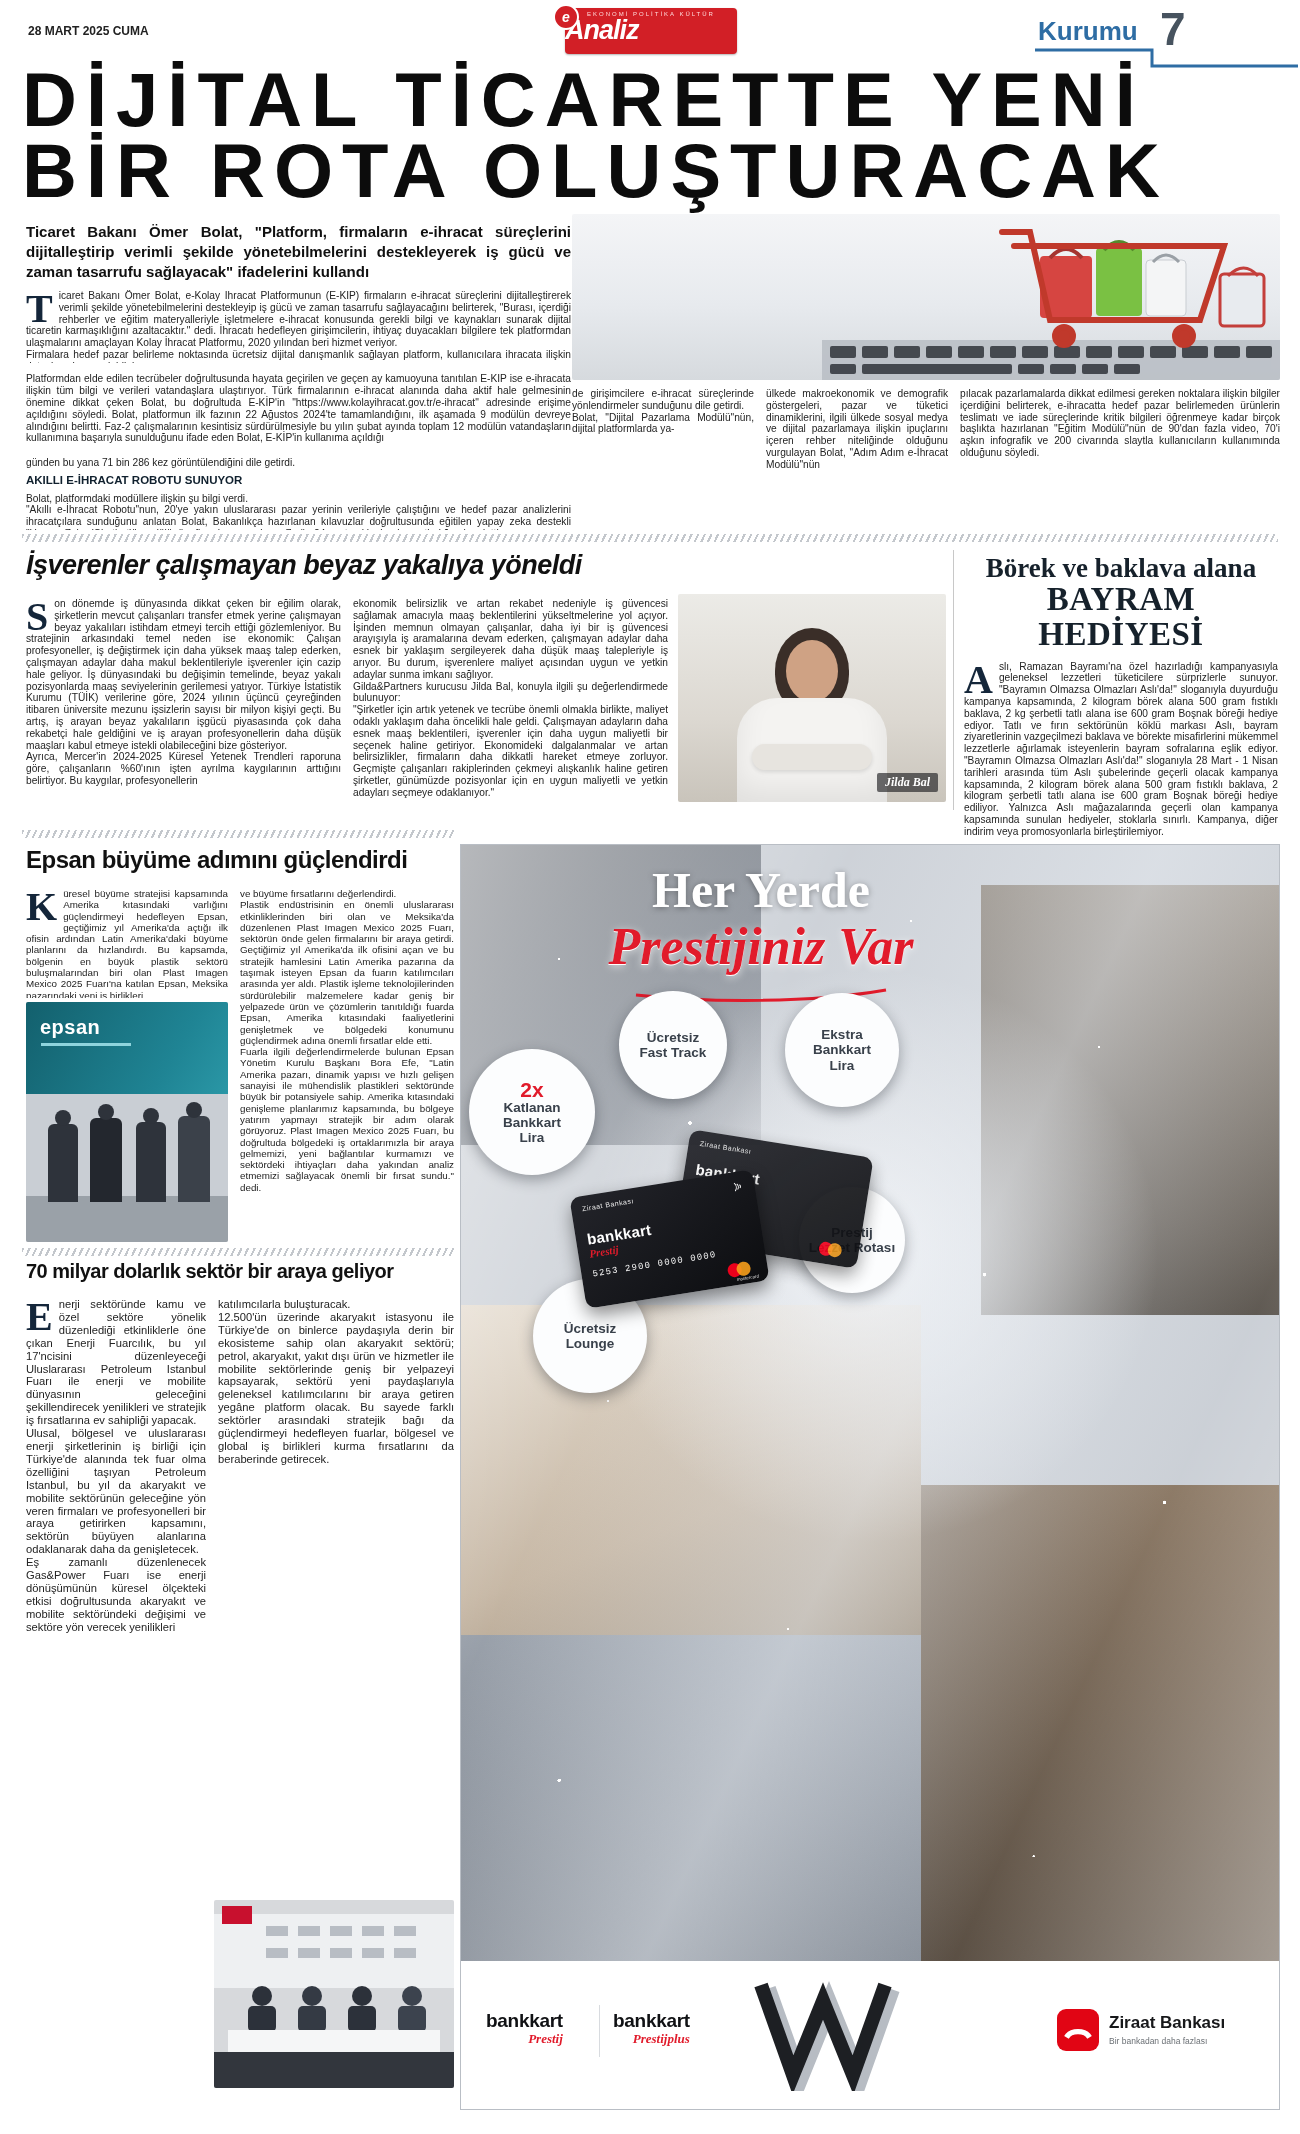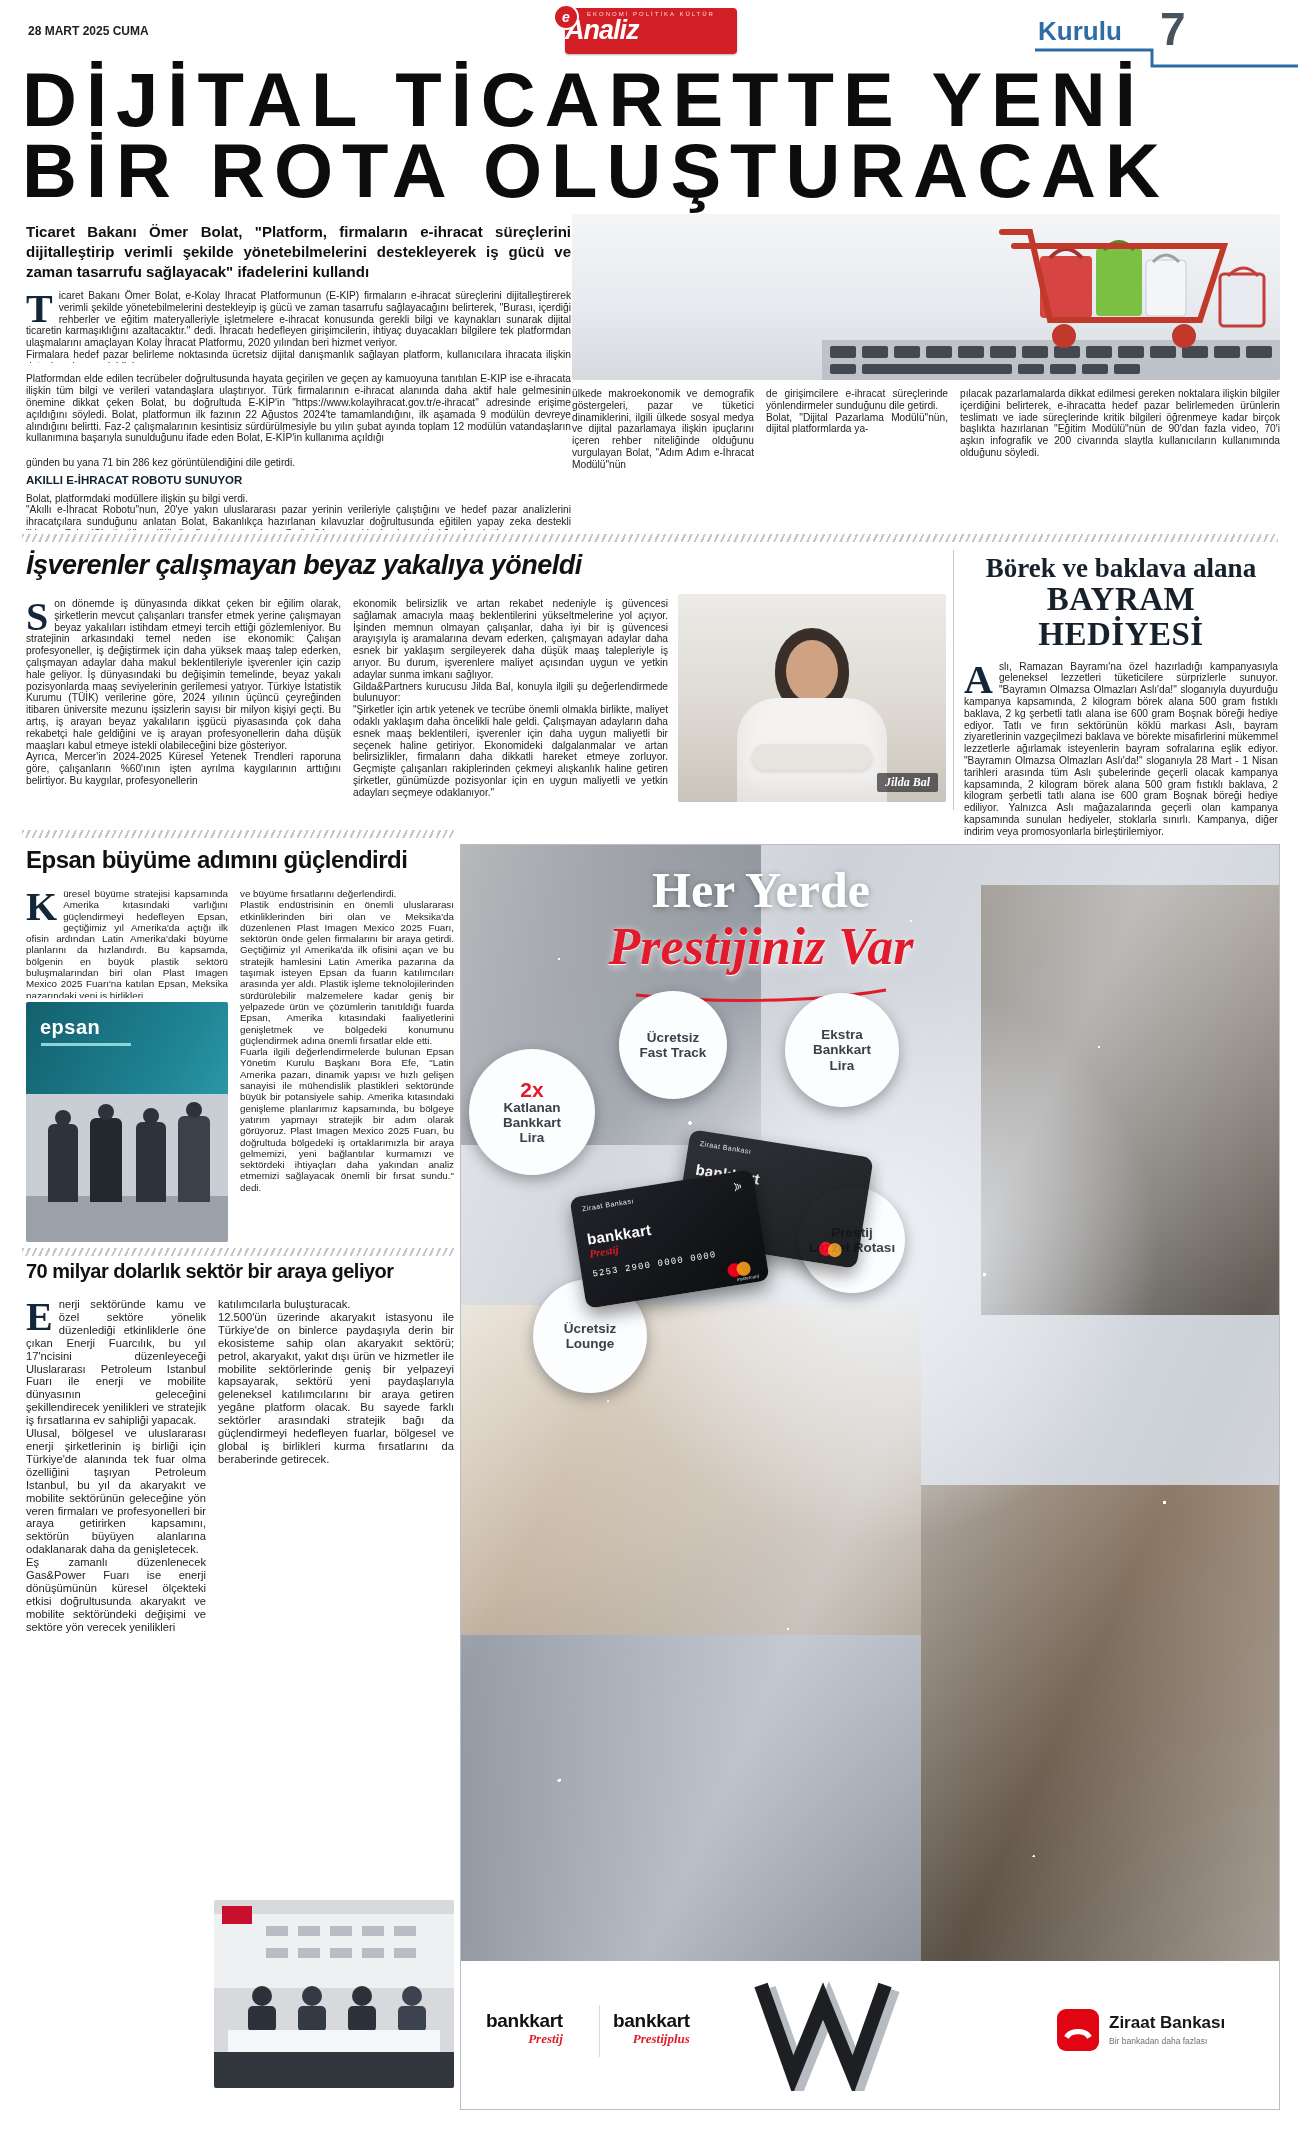--- a/index.html
+++ b/index.html
@@ -47,21 +47,21 @@
 
   <div class="abs" style="left:565px;top:8px;width:172px;height:46px;">
     <div style="position:absolute;inset:0;background:#d21f26;border-radius:4px;box-shadow:0 1px 2px rgba(0,0,0,.3);">
       <div style="text-align:center;font-size:6px;letter-spacing:2px;color:#ffd9da;padding-top:3px;">EKONOMİ POLİTİKA KÜLTÜR</div>
       <div style="font:italic 800 27px 'Liberation Sans',sans-serif;color:#fff;letter-spacing:-1px;margin-top:-2px;">Analiz</div>
     </div>
     <div style="position:absolute;left:-12px;top:-4px;width:22px;height:22px;border-radius:50%;background:#d21f26;border:2px solid #fff;
                 color:#fff;font:italic 800 14px 'Liberation Sans',sans-serif;text-align:center;line-height:22px;">e</div>
   </div>
 
-  <div class="abs" style="left:1038px;top:16px;font-size:26px;font-weight:800;color:#2e6da4;">Kurulu</div>
+  <div class="abs" style="left:1038px;top:16px;font-size:26px;font-weight:800;color:#2e6da4;">Kurumu</div>
   <div class="abs" style="left:1160px;top:2px;font-size:46px;font-weight:700;color:#47535f;">7</div>
   <svg class="abs" style="left:0;top:42px;" width="1300" height="30">
     <polyline points="1035,8 1152,8 1152,24 1298,24" fill="none" stroke="#2e6da4" stroke-width="3"></polyline>
   </svg>
 
   <div class="abs headline" style="left:22px;top:64px;width:1256px;font-size:76px;">DİJİTAL TİCARETTE YENİ
 BİR ROTA OLUŞTURACAK</div>
 
   <div class="abs flow" style="left:26px;top:222px;width:545px;font-size:15px;font-weight:700;line-height:1.34;color:#101010;">Ticaret Bakanı Ömer Bolat, "Platform, firmaların e-ihracat süreçlerini dijitalleştirip verimli şekilde yönetebilmelerini destekleyerek iş gücü ve zaman tasarrufu sağlayacak" ifadelerini kullandı</div>
 
@@ -120,23 +120,23 @@
     <div style="flex:1;overflow:hidden;">
       <div class="flow body-txt">günden bu yana 71 bin 286 kez görüntülendiğini dile getirdi.</div>
       <div style="font-size:11.5px;font-weight:800;color:#10202e;margin:6px 0 5px;line-height:1.15;">AKILLI E-İHRACAT ROBOTU SUNUYOR</div>
       <div class="flow body-txt">Bolat, platformdaki modüllere ilişkin şu bilgi verdi.
 "Akıllı e-İhracat Robotu"nun, 20'ye yakın uluslararası pazar yerinin verileriyle çalıştığını ve hedef pazar analizlerini ihracatçılara sunduğunu anlatan Bolat, Bakanlıkça hazırlanan kılavuzlar doğrultusunda eğitilen yapay zeka destekli "Uzman Zeka (Chatbot)" modülünün, firmaların sorularını 7 gün 24 saat anlık olarak yanıtladığını kaydetti.
 "Pazar/Pazaryeri Modülü"nün e-ihracat için hedef pazar niteliğindeki 24</div>
     </div>
   </div>
 
   <div class="abs cols" style="left:572px;top:388px;width:708px;height:140px;gap:12px;">
-    <div class="flow body-txt" style="width:182px;overflow:hidden;">ülkede makroekonomik ve demografik göstergeleri, pazar ve tüketici dinamiklerini, ilgili ülkede sosyal medya ve dijital pazarlamaya ilişkin ipuçlarını içeren rehber niteliğinde olduğunu vurgulayan Bolat, "Adım Adım e-İhracat Modülü"nün</div>
     <div class="flow body-txt" style="width:182px;overflow:hidden;">de girişimcilere e-ihracat süreçlerinde yönlendirmeler sunduğunu dile getirdi.
 Bolat, "Dijital Pazarlama Modülü"nün, dijital platformlarda ya-</div>
+    <div class="flow body-txt" style="width:182px;overflow:hidden;">ülkede makroekonomik ve demografik göstergeleri, pazar ve tüketici dinamiklerini, ilgili ülkede sosyal medya ve dijital pazarlamaya ilişkin ipuçlarını içeren rehber niteliğinde olduğunu vurgulayan Bolat, "Adım Adım e-İhracat Modülü"nün</div>
     <div class="flow body-txt" style="flex:1;overflow:hidden;">pılacak pazarlamalarda dikkat edilmesi gereken noktalara ilişkin bilgiler içerdiğini belirterek, e-ihracatta hedef pazar belirlemeden ürünlerin teslimatı ve iade süreçlerinde kritik bilgileri öğrenmeye kadar birçok başlıkta hazırlanan "Eğitim Modülü"nün de 90'dan fazla video, 70'i aşkın infografik ve 200 civarında slaytla kullanıcıların kullanımında olduğunu söyledi.</div>
   </div>
 
   <div class="abs divider" style="left:22px;top:534px;width:1256px;"></div>
 
   <div class="abs sec-head" style="left:26px;top:550px;width:650px;font-size:27px;font-style:italic;">İşverenler çalışmayan beyaz yakalıya yöneldi</div>
 
   <div class="abs cols" style="left:26px;top:598px;width:642px;height:222px;gap:12px;">
     <div class="flow body-txt dc" style="flex:1;overflow:hidden;">Son dönemde iş dünyasında dikkat çeken bir eğilim olarak, şirketlerin mevcut çalışanları transfer etmek yerine çalışmayan beyaz yakalıları istihdam etmeyi tercih ettiği gözlemleniyor. Bu stratejinin arkasındaki temel neden ise ekonomik: Çalışan profesyoneller, iş değiştirmek için daha yüksek maaş talep ederken, çalışmayan adaylar daha makul beklentileriyle işverenler için cazip hale geliyor. İş dünyasındaki bu değişimin temelinde, beyaz yakalı pozisyonlarda maaş seviyelerinin gerilemesi yatıyor. Türkiye İstatistik Kurumu (TÜİK) verilerine göre, 2024 yılının üçüncü çeyreğinden itibaren üniversite mezunu işsizlerin sayısı bir milyon kişiyi geçti. Bu artış, iş arayan beyaz yakalıların işgücü piyasasında çok daha rekabetçi hale geldiğini ve iş arayan profesyonellerin daha düşük maaşları kabul etmeye istekli olabileceğini bize gösteriyor.
 Ayrıca, Mercer'in 2024-2025 Küresel Yetenek Trendleri raporuna göre, çalışanların %60'ının işten ayrılma kaygılarının arttığını belirtiyor. Bu kaygılar, profesyonellerin</div>

